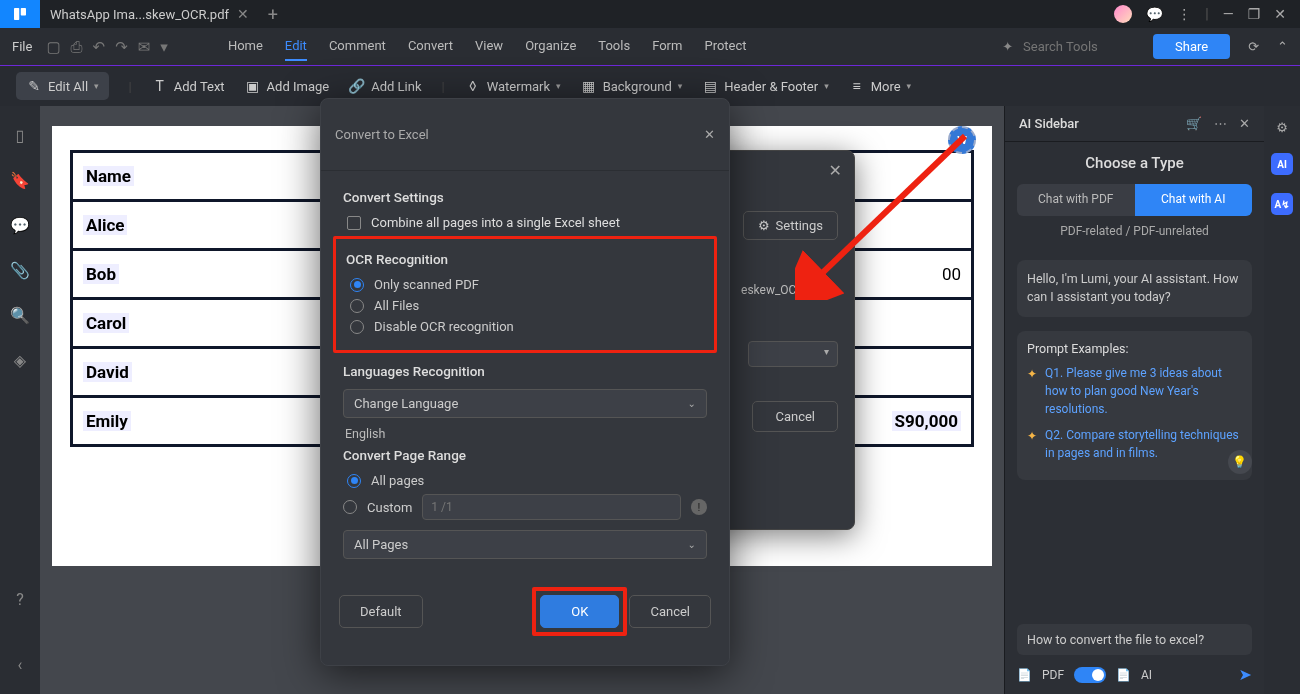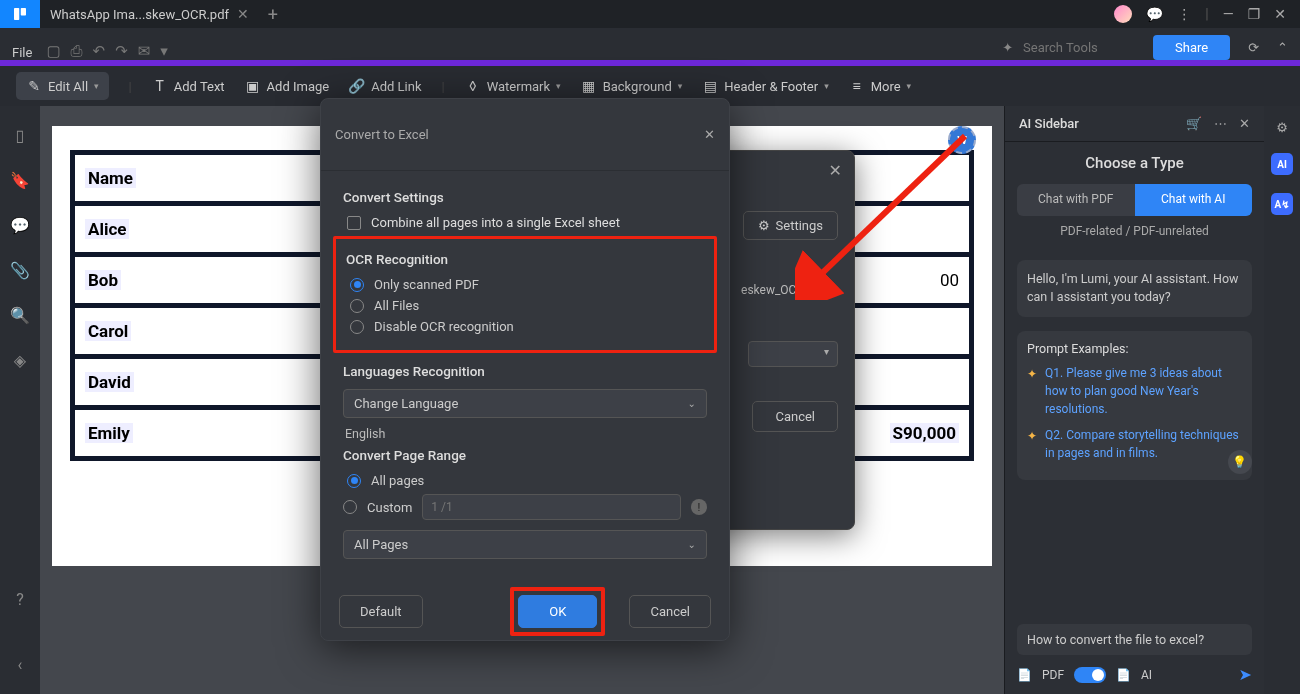--- a/index.html
+++ b/index.html
@@ -6,21 +6,21 @@
 body{width:1300px;height:694px;background:#2a2d33;color:#ddd;overflow:hidden;font-size:13px;position:relative;}
 .titlebar{height:28px;background:#1f2226;display:flex;align-items:center;}
 .logo{width:40px;height:28px;background:#1286ff;display:flex;align-items:center;justify-content:center;}
 .logo svg{width:18px;height:18px;}
 .tab{display:flex;align-items:center;padding:0 10px;height:28px;color:#ccc;gap:8px;}
 .tab .close{color:#888;font-size:14px;}
 .newtab{width:28px;text-align:center;color:#888;font-size:18px;}
 .win-controls{margin-left:auto;display:flex;align-items:center;gap:14px;padding:0 14px;}
 .win-controls span{color:#aaa;font-size:14px;}
 .avatar{width:18px;height:18px;border-radius:50%;background:linear-gradient(135deg,#f8c 0%,#fdb 100%);}
-.menubar{height:38px;display:flex;align-items:flex-end;padding:0 12px;border-bottom:6px solid #6d28d9;}
+.menubar{height:38px;display:flex;align-items:center;padding:0 12px;border-bottom:1px solid #6d28d9;}
 .file-menu{color:#ccc;margin-right:14px;}
 .qa-icons{display:flex;gap:10px;margin-right:20px;}
 .qa-icons span{color:#777;font-size:15px;}
 .main-tabs{display:flex;gap:22px;flex:0 0 auto;margin-left:40px;}
 .main-tabs .mt{color:#bbb;padding:6px 0;cursor:pointer;}
 .main-tabs .mt.active{color:#3d8cff;border-bottom:2px solid #3d8cff;}
 .search-area{margin-left:auto;display:flex;align-items:center;gap:10px;}
 .search-input{background:transparent;border:none;color:#888;font-size:13px;width:120px;}
 .share-btn{background:#2f85f6;color:#fff;border:none;border-radius:4px;padding:5px 22px;font-size:13px;}
 .toolbar{height:40px;display:flex;align-items:center;gap:20px;padding:0 16px;background:#282b31;}
@@ -28,21 +28,21 @@
 .tb-item.editall{background:#3d4149;border-radius:5px;padding:6px 10px;}
 .tb-ico{width:16px;height:16px;display:inline-flex;align-items:center;justify-content:center;font-size:14px;}
 .chev{font-size:9px;color:#999;}
 .workspace{position:absolute;top:106px;left:0;right:0;bottom:0;display:flex;}
 .leftrail{width:40px;background:#2a2d33;display:flex;flex-direction:column;align-items:center;padding-top:20px;gap:26px;}
 .leftrail span{color:#888;font-size:16px;}
 .leftrail .bottom{margin-top:auto;margin-bottom:20px;}
 .canvas{flex:1;background:#44474d;position:relative;display:flex;justify-content:center;padding-top:20px;}
 .page{width:940px;height:440px;background:#fff;padding:24px 18px;}
 table.data{border-collapse:collapse;width:100%;}
-table.data td{border:5px solid #0f172a;padding:13px 10px;color:#000;font-size:17px;}
+table.data td{border:3px solid #0f172a;padding:13px 10px;color:#000;font-size:17px;}
 table.data .hl{background:#eef;display:inline-block;padding:0 3px;font-weight:bold;}
 .badge-w{position:absolute;top:20px;right:28px;width:28px;height:28px;border-radius:50%;background:#3478d6;border:2px dashed #9ac;display:flex;align-items:center;justify-content:center;color:#fff;font-size:11px;font-weight:bold;}
 .ai-panel{width:260px;background:#2c2f35;border-left:1px solid #1a1c20;display:flex;flex-direction:column;}
 .ai-header{display:flex;align-items:center;padding:10px 14px;border-bottom:1px solid #1a1c20;}
 .ai-header .ttl{color:#ddd;font-weight:500;}
 .ai-header .icns{margin-left:auto;display:flex;gap:12px;color:#aaa;}
 .ai-type{padding:12px;}
 .ai-type h3{color:#ddd;text-align:center;font-size:15px;font-weight:500;margin-bottom:12px;}
 .seg{display:flex;border-radius:6px;overflow:hidden;background:#3a3d44;}
 .seg div{flex:1;text-align:center;padding:8px 4px;font-size:12px;color:#bbb;line-height:1.3;}
@@ -78,21 +78,21 @@
 .radio .r{width:14px;height:14px;border:1.5px solid #888;border-radius:50%;display:flex;align-items:center;justify-content:center;}
 .radio .r.on{border-color:#2f85f6;}
 .radio .r.on::after{content:"";width:7px;height:7px;background:#2f85f6;border-radius:50%;}
 .hilite{border:3px solid #e21;padding:6px 10px 10px;margin:4px -10px 10px;border-radius:2px;}
 .sel{background:#3d4047;border:1px solid #555;border-radius:4px;padding:6px 10px;color:#ccc;display:flex;align-items:center;gap:36px;}
 .sel .ar{margin-left:auto;color:#aaa;font-size:10px;}
 .lang-txt{color:#bbb;font-size:12.5px;margin:8px 0 6px 2px;}
 .range-row{display:flex;align-items:center;gap:10px;margin-top:6px;}
 .range-row .inp{flex:1;background:#3d4047;border:1px solid #555;border-radius:4px;padding:5px 8px;color:#888;font-size:12px;}
 .range-row .warn{width:16px;height:16px;border-radius:50%;background:#666;color:#222;font-size:11px;display:flex;align-items:center;justify-content:center;}
-.modal-ft{display:flex;gap:24px;padding:12px 18px 4px;align-items:center;}
+.modal-ft{display:flex;gap:2px;padding:12px 18px 29px;align-items:center;}
 .btn{border:1px solid #555;background:#34373d;color:#ccc;border-radius:5px;padding:8px 20px;font-size:13px;cursor:pointer;}
 .btn.primary{background:#2f7ce0;border-color:#2f7ce0;color:#fff;padding:8px 30px;}
 .ok-wrap{border:4px solid #e21;padding:4px;border-radius:2px;margin-left:auto;}
 .arrow{position:absolute;top:130px;left:795px;pointer-events:none;z-index:50;}
 .send-ico{margin-left:auto;color:#3d8cff;font-size:16px;}
 </style>
 </head>
 <body>
 
 <div class="titlebar">
@@ -120,20 +120,31 @@
 
 <div class="menubar">
   <span class="file-menu">File</span>
   <div class="qa-icons">
     <span>▢</span>
     <span>⎙</span>
     <span>↶</span>
     <span>↷</span>
     <span>✉</span>
     <span>▾</span>
+  </div>
+  <div class="main-tabs">
+    <span class="mt">Home</span>
+    <span class="mt active">Edit</span>
+    <span class="mt">Comment</span>
+    <span class="mt">Convert</span>
+    <span class="mt">View</span>
+    <span class="mt">Organize</span>
+    <span class="mt">Tools</span>
+    <span class="mt">Form</span>
+    <span class="mt">Protect</span>
   </div>
   <div class="search-area">
     <span style="color:#888">✦</span>
     <input class="search-input" placeholder="Search Tools" style="">
     <button class="share-btn">Share</button>
     <span style="color:#aaa;margin-left:8px">⟳</span>
     <span style="color:#aaa;margin-left:8px">⌃</span>
   </div>
 </div>
 

